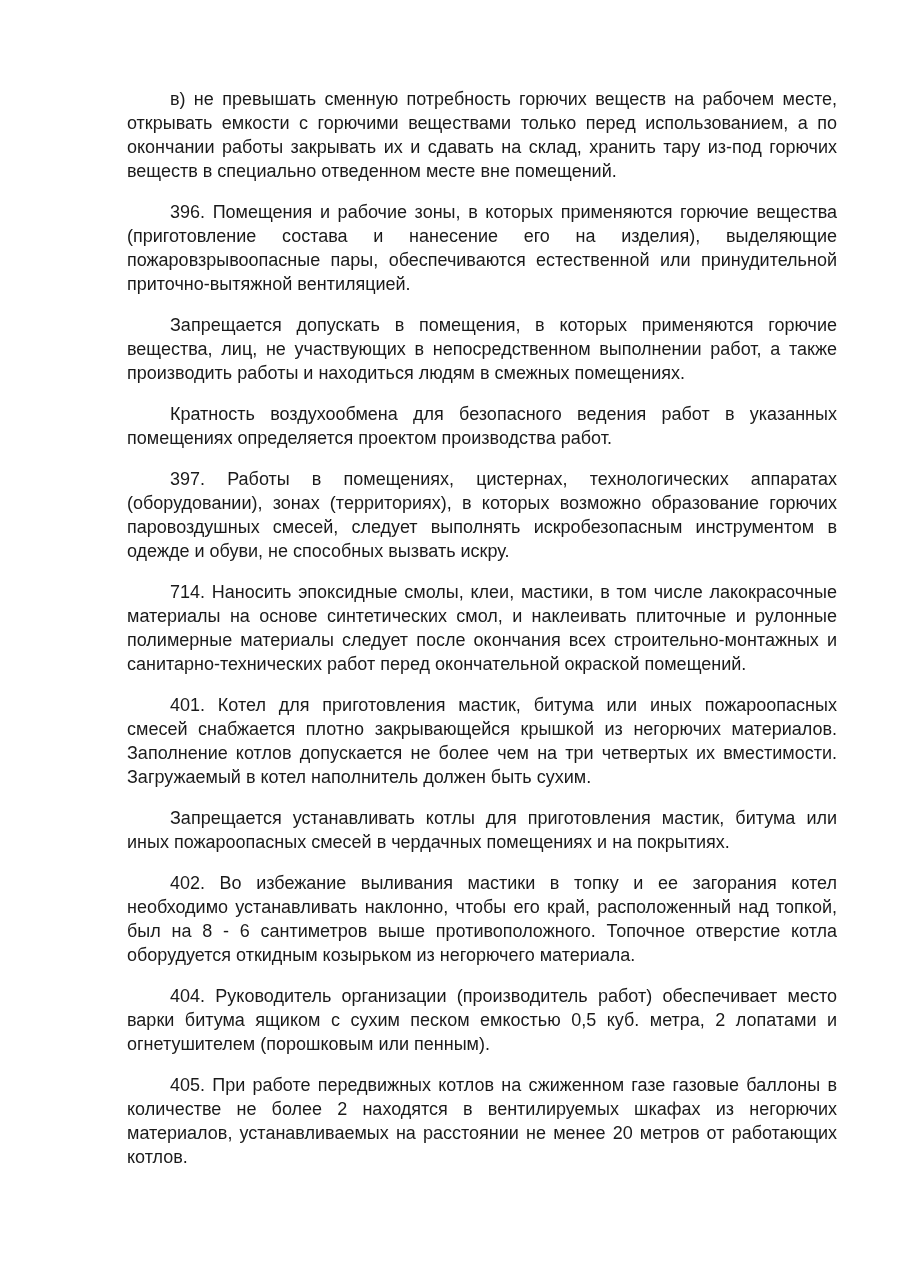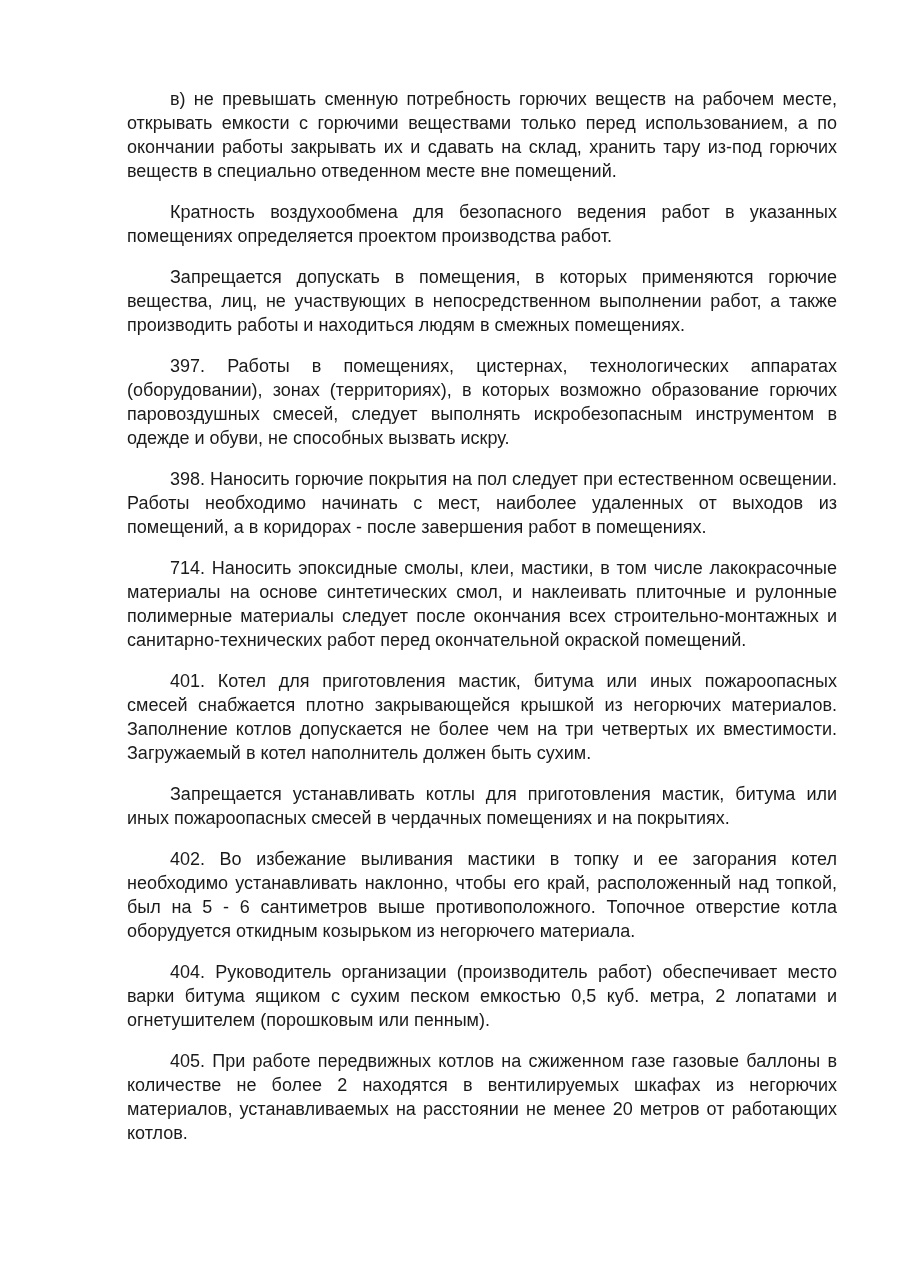--- a/index.html
+++ b/index.html
@@ -27,23 +27,23 @@
       margin: 0 0 17px 0;
       text-align: justify;
       text-indent: 43px;
     }
   </style>
 </head>
 <body>
 
 <div class="page">
   <p class="para">в) не превышать сменную потребность горючих веществ на рабочем месте, открывать емкости с горючими веществами только перед использованием, а по окончании работы закрывать их и сдавать на склад, хранить тару из-под горючих веществ в специально отведенном месте вне помещений.</p>
+  <p class="para">396. Помещения и рабочие зоны, в которых применяются горючие вещества (приготовление состава и нанесение его на изделия), выделяющие пожаровзрывоопасные пары, обеспечиваются естественной или принудительной приточно-вытяжной вентиляцией.</p>
+  <p class="para">Запрещается допускать в помещения, в которых применяются горючие вещества, лиц, не участвующих в непосредственном выполнении работ, а также производить работы и находиться людям в смежных помещениях.</p>
   <p class="para">Кратность воздухообмена для безопасного ведения работ в указанных помещениях определяется проектом производства работ.</p>
-  <p class="para">Запрещается допускать в помещения, в которых применяются горючие вещества, лиц, не участвующих в непосредственном выполнении работ, а также производить работы и находиться людям в смежных помещениях.</p>
   <p class="para">397. Работы в помещениях, цистернах, технологических аппаратах (оборудовании), зонах (территориях), в которых возможно образование горючих паровоздушных смесей, следует выполнять искробезопасным инструментом в одежде и обуви, не способных вызвать искру.</p>
-  <p class="para">398. Наносить горючие покрытия на пол следует при естественном освещении. Работы необходимо начинать с мест, наиболее удаленных от выходов из помещений, а в коридорах - после завершения работ в помещениях.</p>
   <p class="para">714. Наносить эпоксидные смолы, клеи, мастики, в том числе лакокрасочные материалы на основе синтетических смол, и наклеивать плиточные и рулонные полимерные материалы следует после окончания всех строительно-монтажных и санитарно-технических работ перед окончательной окраской помещений.</p>
   <p class="para">401. Котел для приготовления мастик, битума или иных пожароопасных смесей снабжается плотно закрывающейся крышкой из негорючих материалов. Заполнение котлов допускается не более чем на три четвертых их вместимости. Загружаемый в котел наполнитель должен быть сухим.</p>
   <p class="para">Запрещается устанавливать котлы для приготовления мастик, битума или иных пожароопасных смесей в чердачных помещениях и на покрытиях.</p>
-  <p class="para">402. Во избежание выливания мастики в топку и ее загорания котел необходимо устанавливать наклонно, чтобы его край, расположенный над топкой, был на 5 - 6 сантиметров выше противоположного. Топочное отверстие котла оборудуется откидным козырьком из негорючего материала.</p>
+  <p class="para">402. Во избежание выливания мастики в топку и ее загорания котел необходимо устанавливать наклонно, чтобы его край, расположенный над топкой, был на 8 - 6 сантиметров выше противоположного. Топочное отверстие котла оборудуется откидным козырьком из негорючего материала.</p>
   <p class="para">404. Руководитель организации (производитель работ) обеспечивает место варки битума ящиком с сухим песком емкостью 0,5 куб. метра, 2 лопатами и огнетушителем (порошковым или пенным).</p>
   <p class="para">405. При работе передвижных котлов на сжиженном газе газовые баллоны в количестве не более 2 находятся в вентилируемых шкафах из негорючих материалов, устанавливаемых на расстоянии не менее 20 метров от работающих котлов.</p>
 </div>
 
 </body></html>

